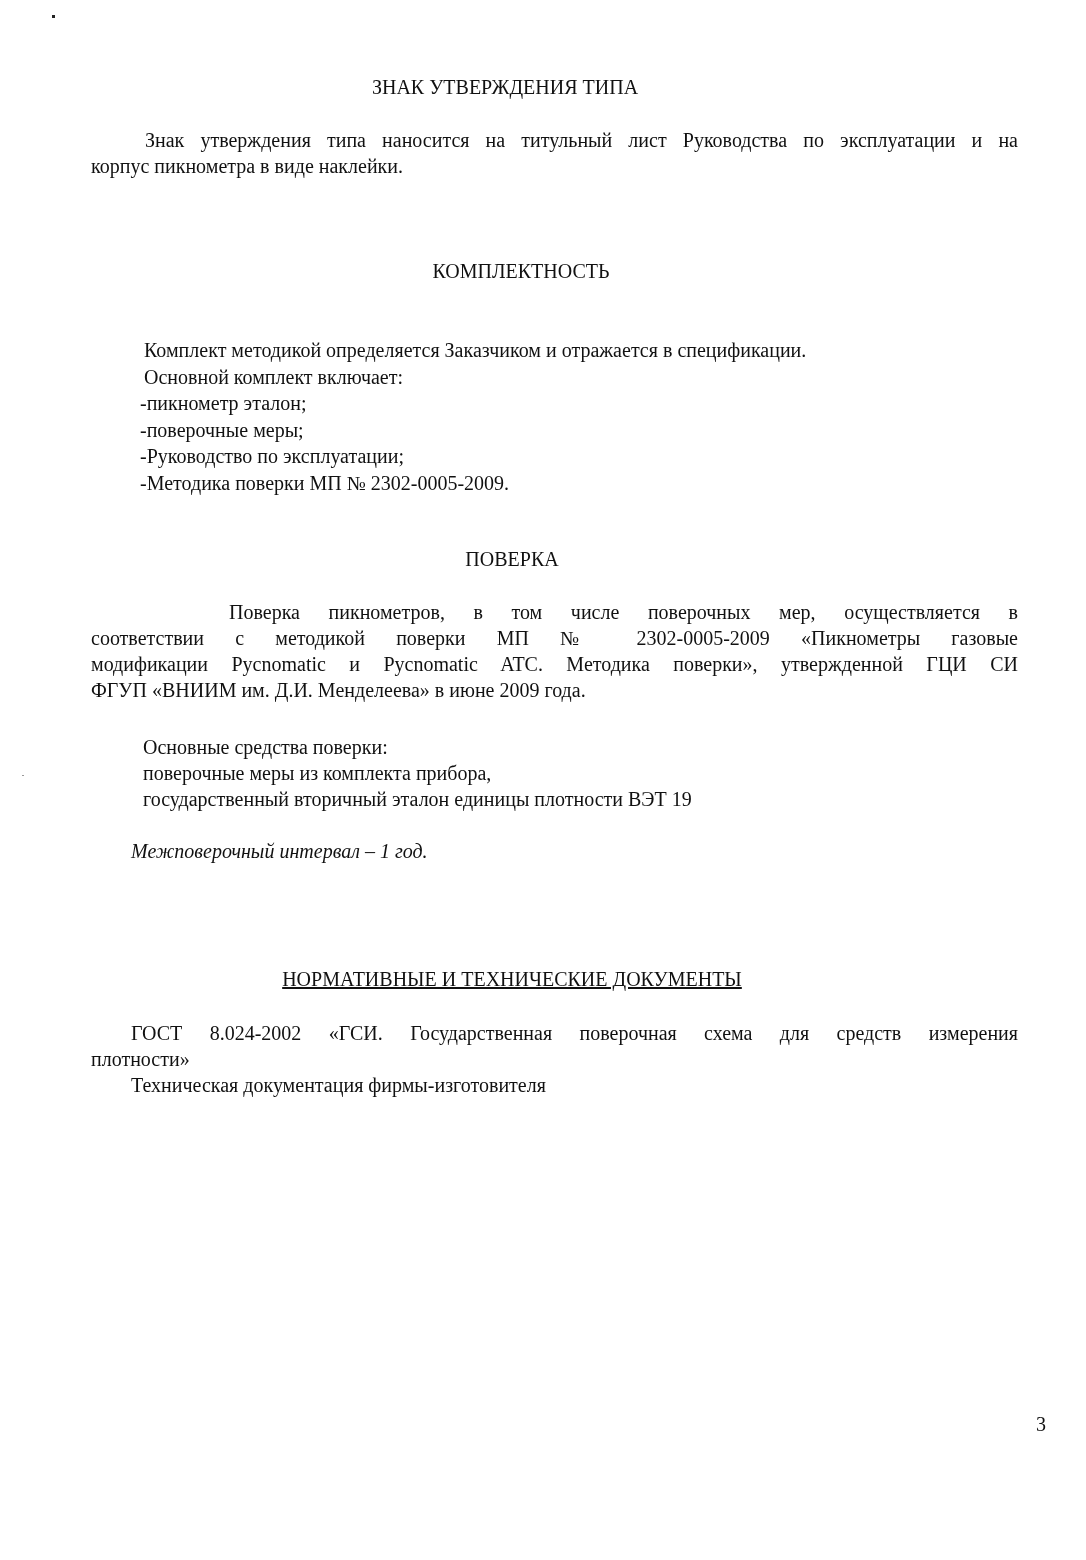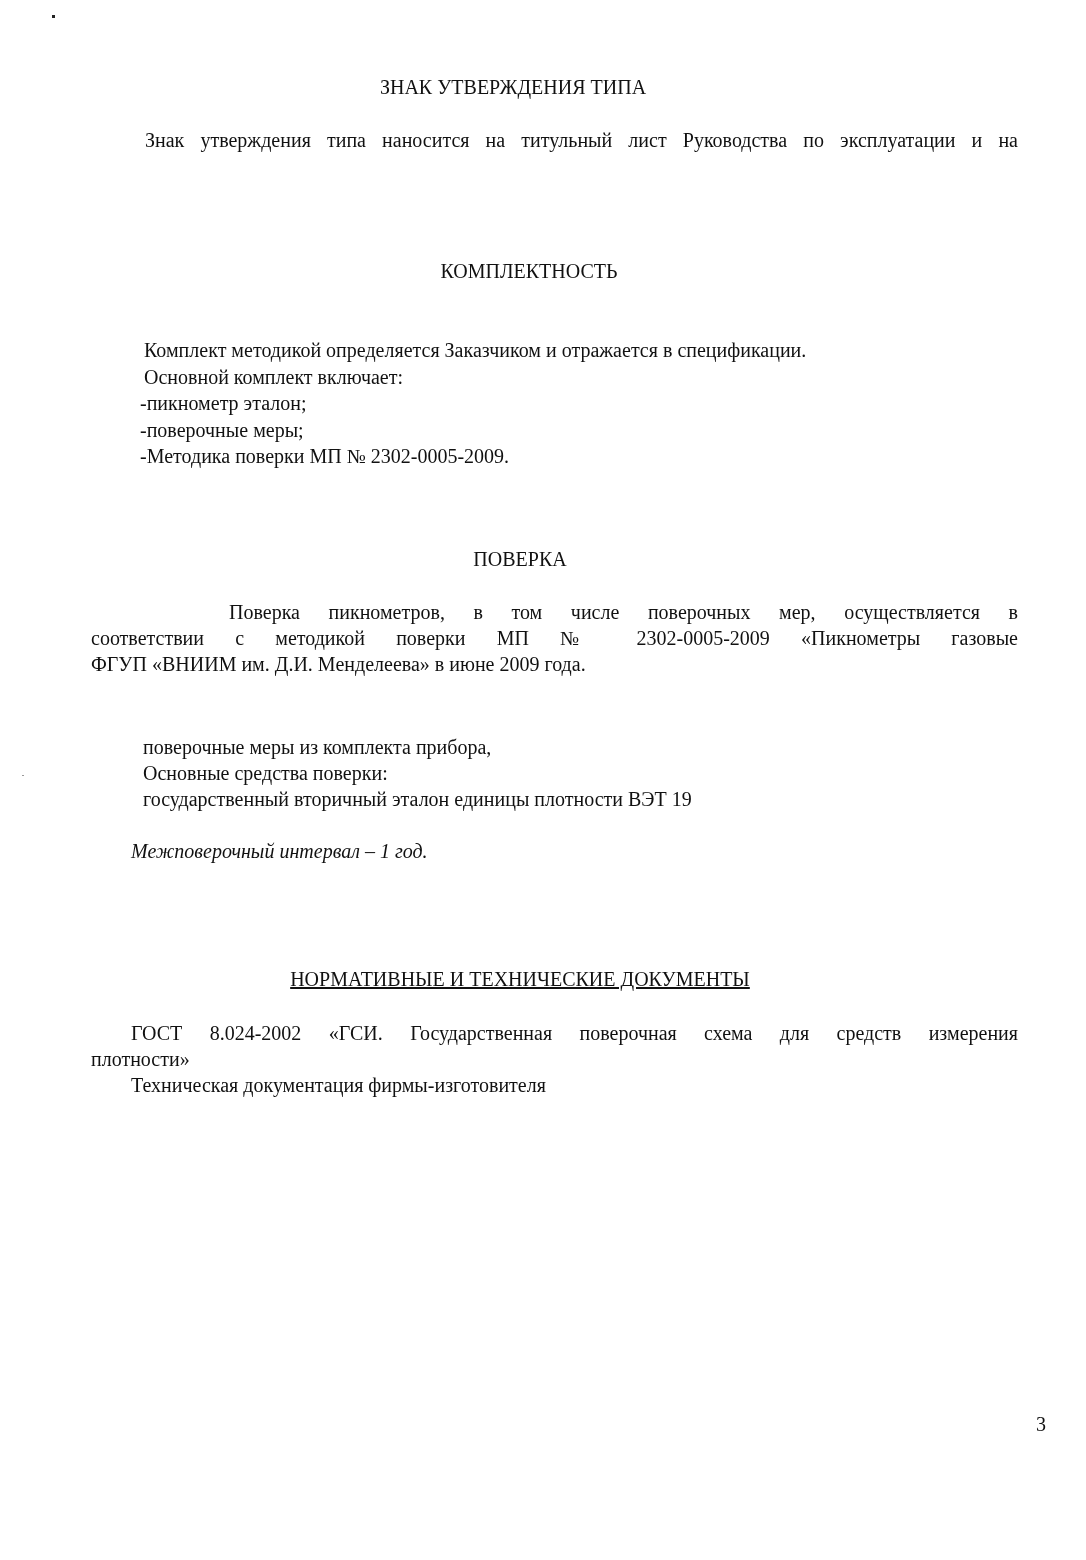--- a/index.html
+++ b/index.html
@@ -2,63 +2,66 @@
 <html><head>
 <meta charset="utf-8">
 <style>
   html, body { margin: 0; padding: 0; background: #ffffff; }
   body {
     width: 1086px; height: 1560px; position: relative; overflow: hidden;
     font-family: "Liberation Serif", "DejaVu Serif", serif;
     color: #111111; font-size: 20px; line-height: 26px;
   }
   .abs { position: absolute; white-space: nowrap; }
-  .heading { position: absolute; left: 8px; width: 934px; text-align: center; }
+  .heading { position: absolute; left: 0; width: 934px; text-align: center; }
   .justify {
     position: absolute; left: 91px; width: 927px; text-align: justify;
     text-align-last: left;
   }
   .line { display: block; text-align: justify; text-align-last: justify; font-family: Liberation Serif, serif; }
   .line.last { text-align-last: left; }
   .speck { position: absolute; background: #222; width: 3px; height: 3px; }
 </style>
 </head>
 <body>
 
 <div>
   <div class="speck" style="left:52px; top:15px;"></div>
   <div class="speck" style="left:22px; top:775px; width:2px; height:1px; background:#999;"></div>
 
   <div class="heading" style="top:74px; padding-left:76px; box-sizing:border-box;">ЗНАК УТВЕРЖДЕНИЯ ТИПА</div>
 
   <div class="justify" style="top:127px;">
     <span class="line" style="padding-left:54px;">Знак утверждения типа наносится на титульный лист Руководства по эксплуатации и на</span>
+    <span class="line last">корпус пикнометра  в виде наклейки.</span>
   </div>
 
   <div class="heading" style="top:258px; padding-left:108px; box-sizing:border-box;text-align:center;">КОМПЛЕКТНОСТЬ</div>
 
   <div class="abs" style="left:144px; top:337px; line-height:26.5px;">
     <div>Комплект методикой определяется Заказчиком и отражается в спецификации.</div>
     <div>Основной комплект включает:</div>
     <div style="margin-left:-4px;">-пикнометр эталон;</div>
     <div style="margin-left:-4px;">-поверочные меры;</div>
+    <div style="margin-left:-4px;">-Руководство по эксплуатации;</div>
     <div style="margin-left:-4px;">-Методика поверки МП № 2302-0005-2009.</div>
   </div>
 
   <div class="heading" style="top:546px; padding-left:90px; box-sizing:border-box;">ПОВЕРКА</div>
 
   <div class="justify" style="top:599px; line-height:26px;">
     <span class="line" style="padding-left:138px;">Поверка пикнометров, в том числе поверочных мер, осуществляется в</span>
     <span class="line">соответствии с методикой поверки МП № 2302-0005-2009 «Пикнометры газовые</span>
+    <span class="line">модификации Pycnomatic и Pycnomatic ATC. Методика поверки», утвержденной ГЦИ СИ</span>
     <span class="line last">ФГУП «ВНИИМ им. Д.И. Менделеева» в июне 2009 года.</span>
   </div>
 
   <div class="abs" style="left:143px; top:734px; line-height:26px;">
+    <div>Основные средства поверки:</div>
     <div>поверочные меры из комплекта прибора,</div>
-    <div>Основные средства поверки:</div>
     <div>государственный вторичный эталон единицы плотности ВЭТ 19</div>
   </div>
 
   <div class="abs" style="left:131px; top:838px;font-style:italic;">Межповерочный интервал – 1 год.</div>
 
   <div class="heading" style="top:966px; padding-left:90px; box-sizing:border-box;text-decoration:underline;">НОРМАТИВНЫЕ И ТЕХНИЧЕСКИЕ ДОКУМЕНТЫ</div>
 
   <div class="justify" style="top:1020px; line-height:26px;">
     <span class="line" style="padding-left:40px;">ГОСТ 8.024-2002 «ГСИ. Государственная поверочная схема для средств измерения</span>
     <span class="line last">плотности»</span>

